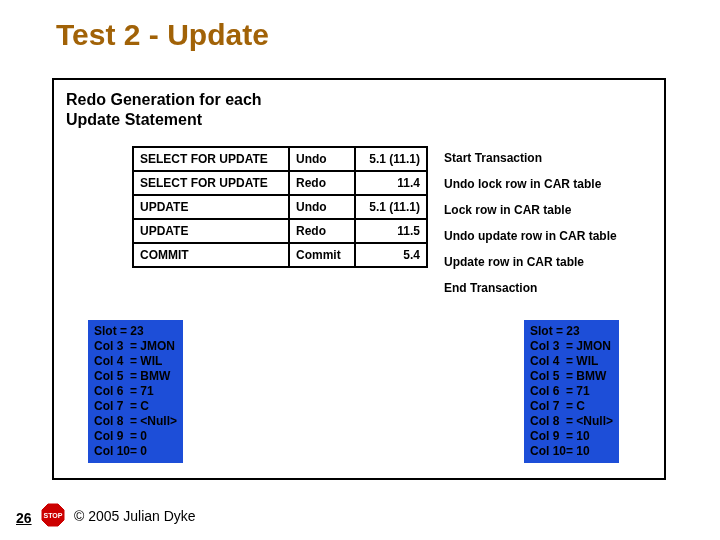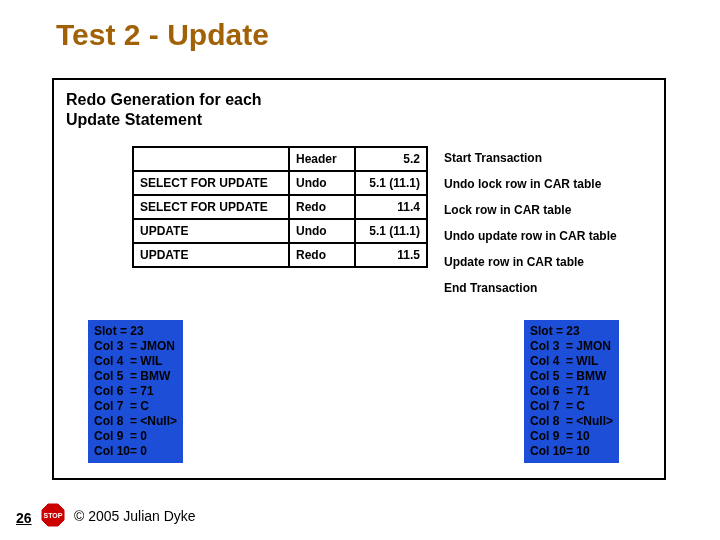--- a/index.html
+++ b/index.html
@@ -29,44 +29,44 @@
 <div class="slide">
 
   <div class="title">Test 2 - Update</div>
 
   <div class="content-box">
     <div class="subtitle" style="white-space: pre;">Redo Generation for each
 Update Statement</div>
 
     <table class="tbl">
       <tbody>
-          <tr>
-            <td class="c0"></td>
-            <td class="c1">Header</td>
-            <td class="c2">5.2</td>
-          </tr>
       <tr>
             <td class="c0">SELECT FOR UPDATE</td>
             <td class="c1">Undo</td>
             <td class="c2">5.1 (11.1)</td>
           </tr>
       <tr>
             <td class="c0">SELECT FOR UPDATE</td>
             <td class="c1">Redo</td>
             <td class="c2">11.4</td>
           </tr>
       <tr>
             <td class="c0">UPDATE</td>
             <td class="c1">Undo</td>
             <td class="c2">5.1 (11.1)</td>
           </tr>
       <tr>
             <td class="c0">UPDATE</td>
             <td class="c1">Redo</td>
             <td class="c2">11.5</td>
+          </tr>
+      <tr>
+            <td class="c0">COMMIT</td>
+            <td class="c1">Commit</td>
+            <td class="c2">5.4</td>
           </tr>
     </tbody>
       </table>
 
     <div class="side lbl" style="top:66px">Start Transaction</div>
     <div class="side lbl" style="top:92px">Undo lock row in CAR table</div>
     <div class="side lbl" style="top:118px">Lock row in CAR table</div>
     <div class="side lbl" style="top:144px">Undo update row in CAR table</div>
     <div class="side lbl" style="top:170px">Update row in CAR table</div>
     <div class="side lbl" style="top:196px">End Transaction</div>

